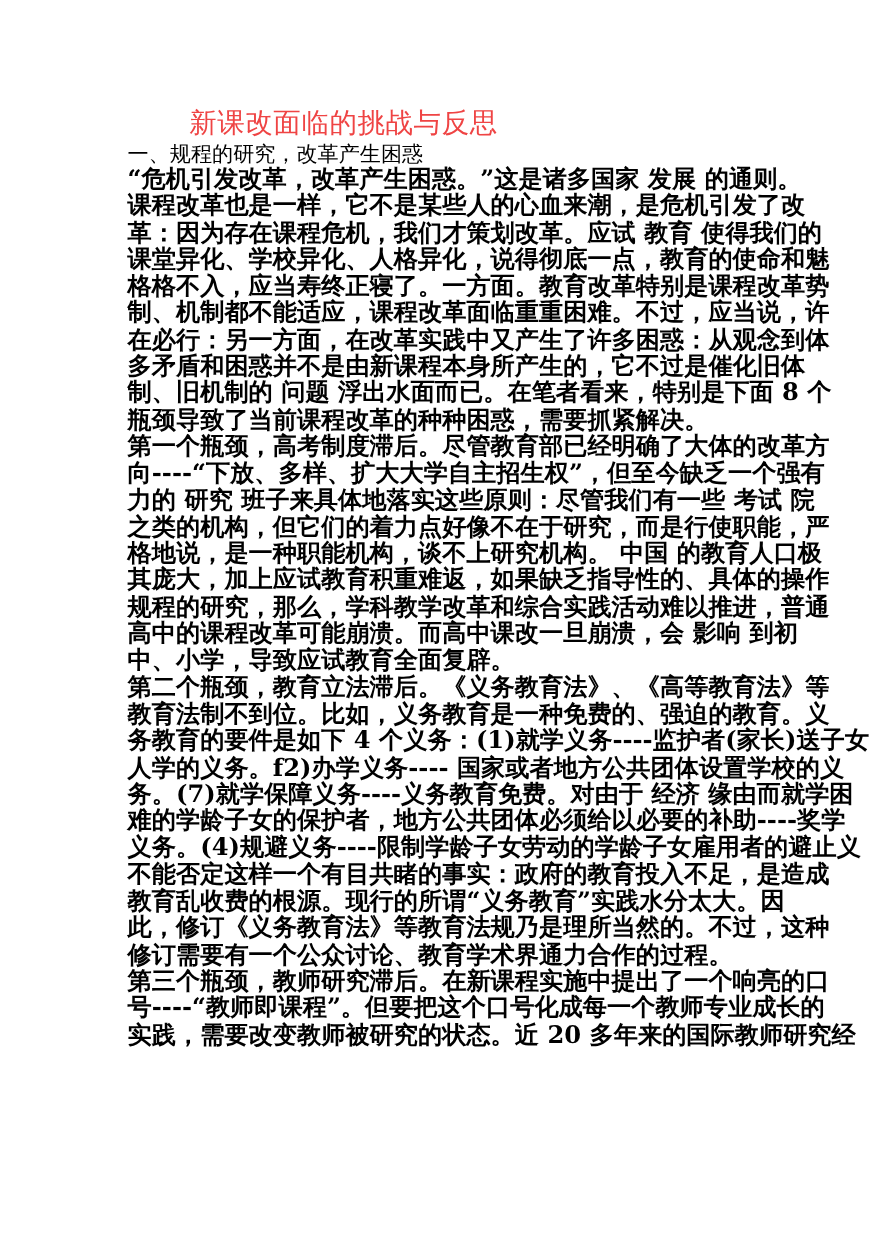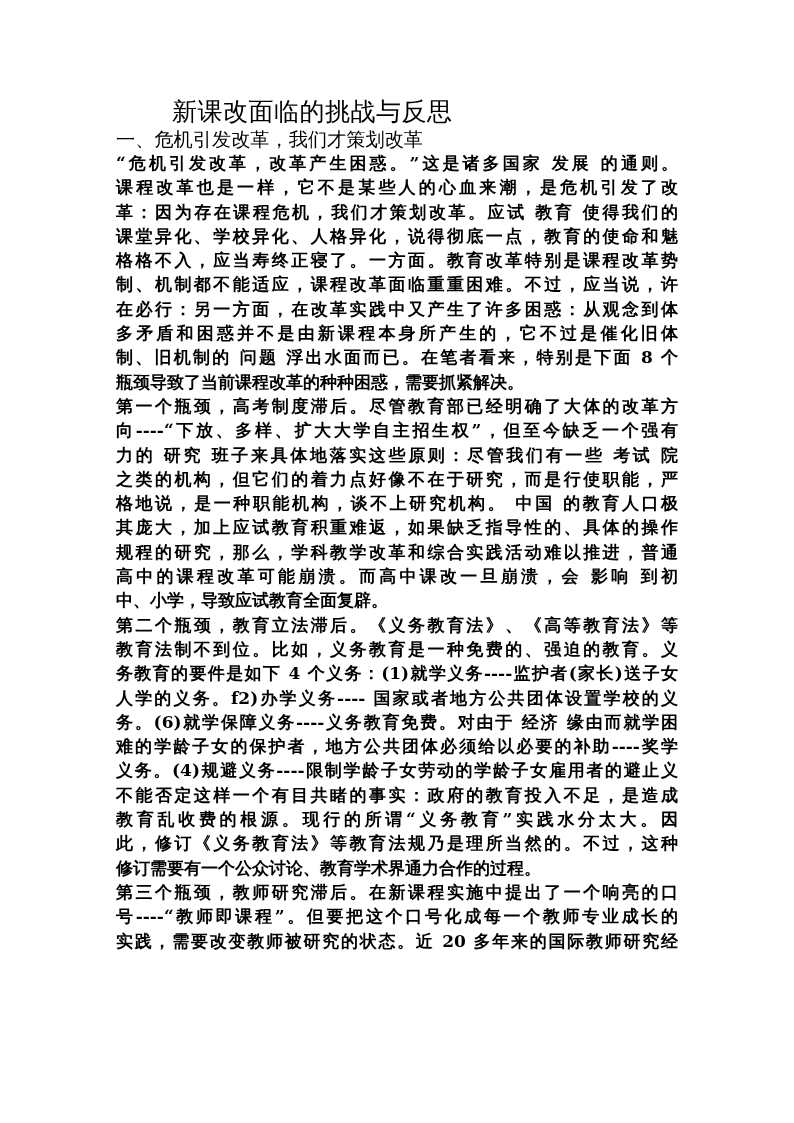--- a/index.html
+++ b/index.html
@@ -15,32 +15,32 @@
       font-family: "DejaVu Serif", "Liberation Serif", serif;
       color: #000000;
     }
     .page {
       position: absolute;
       left: 116px;
       top: 95px;
       width: 562px;
     }
     .title {
-      color: #000000;
+      color: #ef4444;
       font-family: "DejaVu Sans", "Liberation Sans", sans-serif;
       font-size: 25px;
       line-height: 34px;
       height: 34px;
       margin: 0 0 0 56px;
       font-weight: normal;
       white-space: nowrap;
       letter-spacing: 0.5px;
     }
     .line {
-      font-size: 17px;
+      font-size: 22px;
       line-height: 24.3px;
       height: 24.3px;
       white-space: nowrap;
       font-weight: bold;
       overflow: visible;
     }
     .line.justify {
       text-align: justify;
       text-align-last: justify;
     }
@@ -51,21 +51,21 @@
       white-space: nowrap;
       font-weight: normal;
       font-family: "DejaVu Sans", "Liberation Sans", sans-serif;
     }
   </style>
 </head>
 <body>
 
 <div class="page">
   <h1 class="title">新课改面临的挑战与反思</h1>
-  <div class="heading-line">一、危机引发改革，我们才策划改革</div>
+  <div class="heading-line">一、规程的研究，改革产生困惑</div>
   <div id="body-lines">
       <div class="line justify">“危机引发改革，改革产生困惑。”这是诸多国家 发展 的通则。</div>
       <div class="line justify">课程改革也是一样，它不是某些人的心血来潮，是危机引发了改</div>
       <div class="line justify">革：因为存在课程危机，我们才策划改革。应试 教育 使得我们的</div>
       <div class="line justify">课堂异化、学校异化、人格异化，说得彻底一点，教育的使命和魅</div>
       <div class="line justify">格格不入，应当寿终正寝了。一方面。教育改革特别是课程改革势</div>
       <div class="line justify">制、机制都不能适应，课程改革面临重重困难。不过，应当说，许</div>
       <div class="line justify">在必行：另一方面，在改革实践中又产生了许多困惑：从观念到体</div>
       <div class="line justify">多矛盾和困惑并不是由新课程本身所产生的，它不过是催化旧体</div>
       <div class="line justify">制、旧机制的 问题 浮出水面而已。在笔者看来，特别是下面 8 个</div>
@@ -76,21 +76,21 @@
       <div class="line justify">之类的机构，但它们的着力点好像不在于研究，而是行使职能，严</div>
       <div class="line justify">格地说，是一种职能机构，谈不上研究机构。 中国 的教育人口极</div>
       <div class="line justify">其庞大，加上应试教育积重难返，如果缺乏指导性的、具体的操作</div>
       <div class="line justify">规程的研究，那么，学科教学改革和综合实践活动难以推进，普通</div>
       <div class="line justify">高中的课程改革可能崩溃。而高中课改一旦崩溃，会 影响 到初</div>
       <div class="line">中、小学，导致应试教育全面复辟。</div>
       <div class="line justify">第二个瓶颈，教育立法滞后。《义务教育法》、《高等教育法》等</div>
       <div class="line justify">教育法制不到位。比如，义务教育是一种免费的、强迫的教育。义</div>
       <div class="line justify">务教育的要件是如下 4 个义务：(1)就学义务----监护者(家长)送子女</div>
       <div class="line justify">人学的义务。f2)办学义务---- 国家或者地方公共团体设置学校的义</div>
-      <div class="line justify">务。(6)就学保障义务----义务教育免费。对由于 经济 缘由而就学困</div>
+      <div class="line justify">务。(7)就学保障义务----义务教育免费。对由于 经济 缘由而就学困</div>
       <div class="line justify">难的学龄子女的保护者，地方公共团体必须给以必要的补助----奖学</div>
       <div class="line justify">义务。(4)规避义务----限制学龄子女劳动的学龄子女雇用者的避止义</div>
       <div class="line justify">不能否定这样一个有目共睹的事实：政府的教育投入不足，是造成</div>
       <div class="line justify">教育乱收费的根源。现行的所谓“义务教育”实践水分太大。因</div>
       <div class="line justify">此，修订《义务教育法》等教育法规乃是理所当然的。不过，这种</div>
       <div class="line">修订需要有一个公众讨论、教育学术界通力合作的过程。</div>
       <div class="line justify">第三个瓶颈，教师研究滞后。在新课程实施中提出了一个响亮的口</div>
       <div class="line justify">号----“教师即课程”。但要把这个口号化成每一个教师专业成长的</div>
       <div class="line justify">实践，需要改变教师被研究的状态。近 20 多年来的国际教师研究经</div>
     </div>

